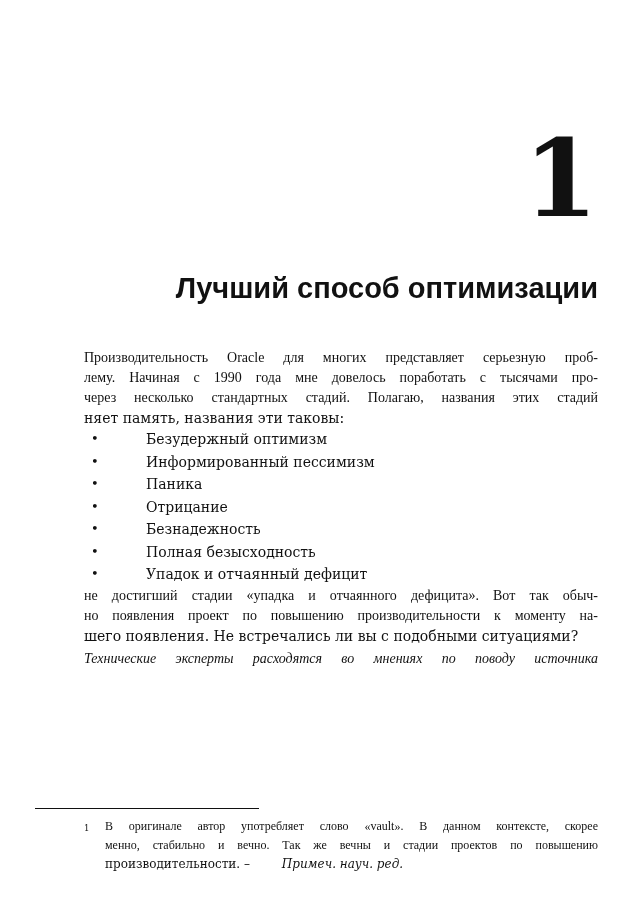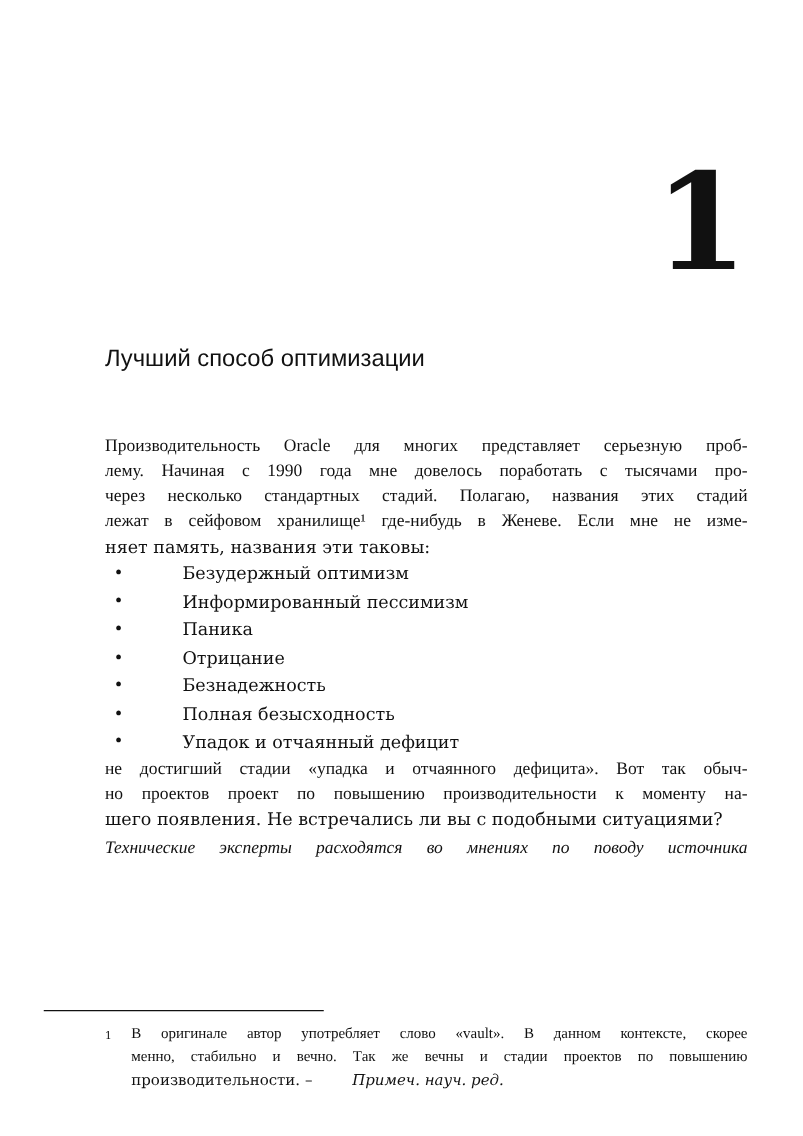--- a/index.html
+++ b/index.html
@@ -20,23 +20,24 @@
     font-weight: 700;
     font-size: 107px;
     line-height: 107px;
   }
   .chapter-title {
     position: absolute;
     top: 270px;
     left: 84px;
     width: 514px;
     margin: 0;
+    text-align: right;
     font-family: "Liberation Sans", sans-serif;
-    font-weight: 400;
-    font-size: 19px;
+    font-weight: 700;
+    font-size: 29px;
     line-height: 36px;
   }
   .content {
     position: absolute;
     top: 348px;
     left: 84px;
     width: 514px;
     font-size: 14px;
     line-height: 20px;
   }
@@ -77,21 +78,20 @@
   <div class="chapter-number">1</div>
 
   <h1 class="chapter-title">Лучший способ оптимизации</h1>
 
   <div class="content">
 
     <div class="para">
       <div class="jline">Производительность Oracle для многих представляет серьезную проб-</div>
       <div class="jline">лему. Начиная с 1990 года мне довелось поработать с тысячами про-</div>
       <div class="jline">через несколько стандартных стадий. Полагаю, названия этих стадий</div>
-      <div class="jline">лежат в сейфовом хранилище¹ где-нибудь в Женеве. Если мне не изме-</div>
       <div class="pline">няет память, названия эти таковы:</div>
     </div>
 
     <ul class="blist">
       <li>
         <span class="bullet">•</span>
         <span class="li-text">Безудержный оптимизм</span>
       </li>
       <li>
         <span class="bullet">•</span>
@@ -114,21 +114,21 @@
         <span class="li-text">Полная безысходность</span>
       </li>
       <li>
         <span class="bullet">•</span>
         <span class="li-text">Упадок и отчаянный дефицит</span>
       </li>
     </ul>
 
     <div class="para">
       <div class="jline">не достигший стадии «упадка и отчаянного дефицита». Вот так обыч-</div>
-      <div class="jline">но проектов проект по повышению производительности к моменту на-</div>
+      <div class="jline">но появления проект по повышению производительности к моменту на-</div>
       <div class="pline">шего появления. Не встречались ли вы с подобными ситуациями?</div>
     </div>
 
     <div class="quote">
       <div class="jline">Технические эксперты расходятся во мнениях по поводу источника</div>
 
     </div>
 
   </div>
 

